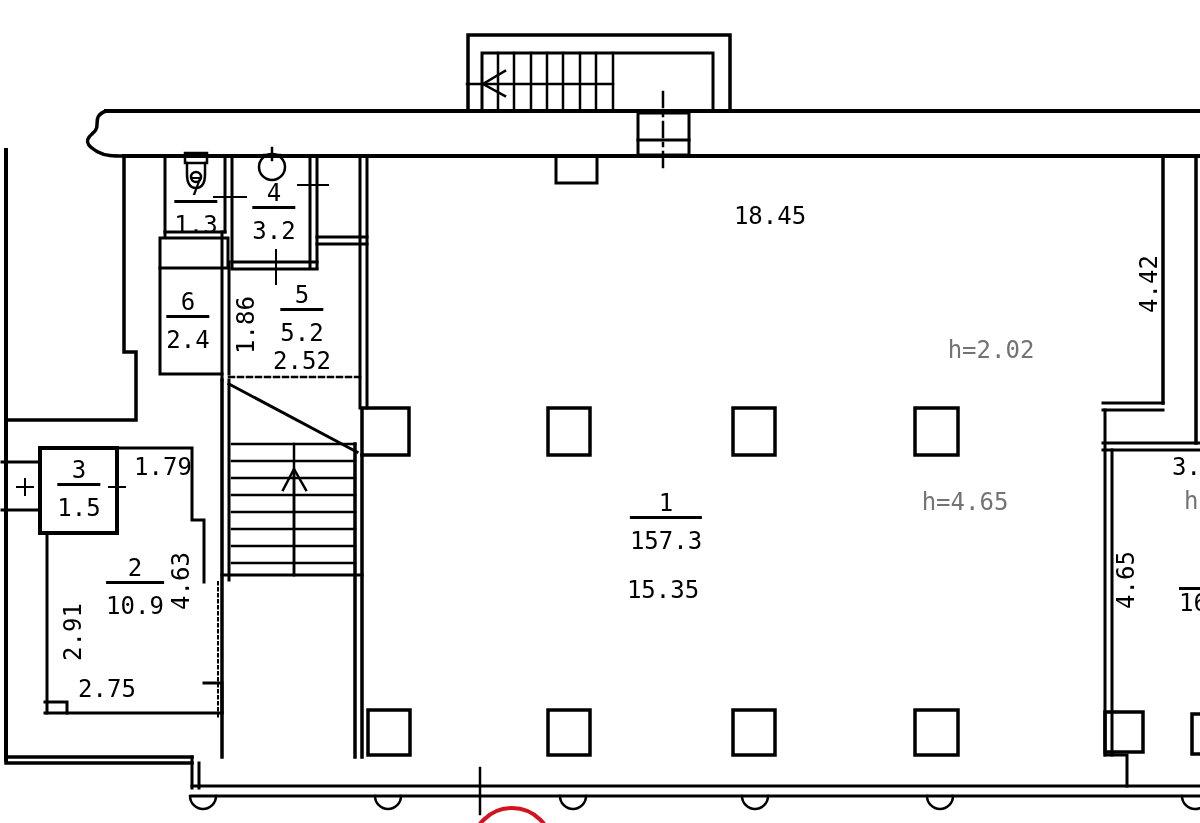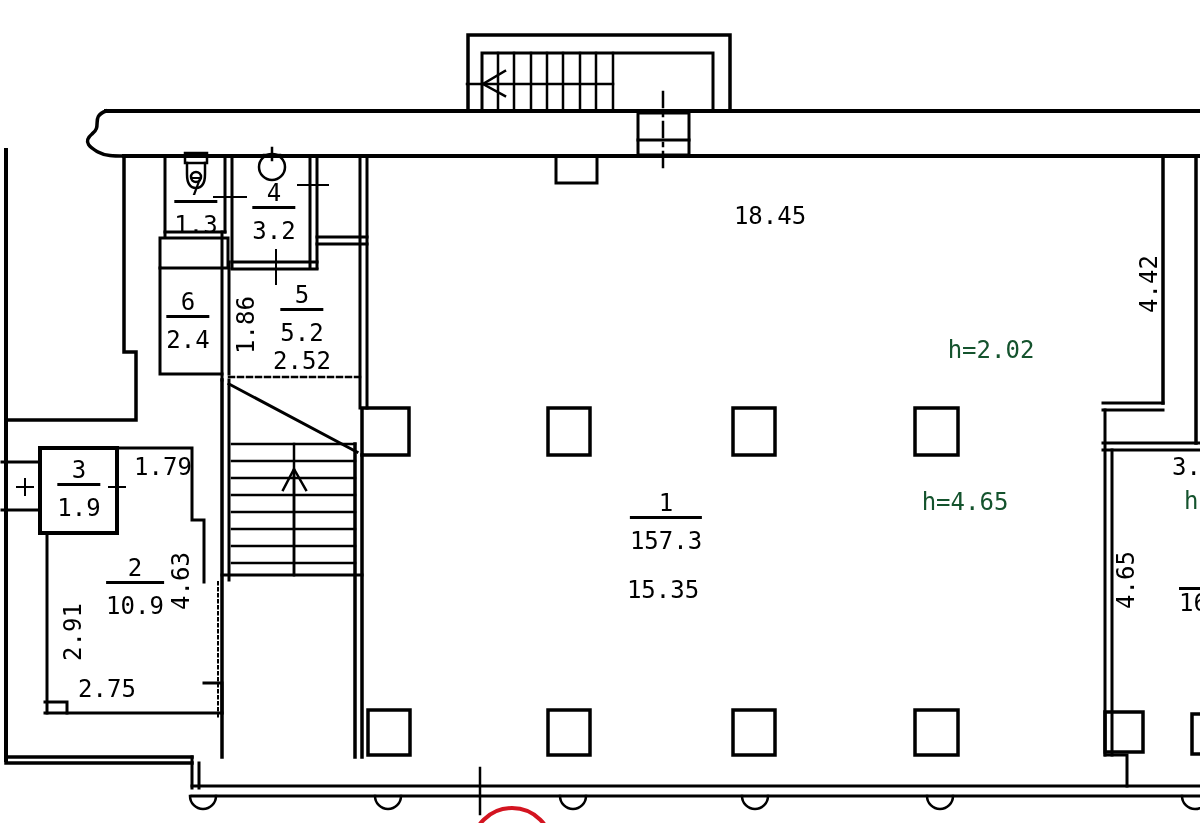--- a/index.html
+++ b/index.html
@@ -3,21 +3,21 @@
 <meta charset="utf-8">
 <style>
   html,body{margin:0;padding:0;background:#fff;}
   .plan{position:relative;width:1200px;height:823px;overflow:hidden;background:#ffffff;
         font-family:"DejaVu Sans Mono","Liberation Mono",monospace;}
   .plan svg{position:absolute;left:0;top:0;}
   .lbl{position:absolute;transform:translate(-50%,-50%);font-size:24px;color:#000;
        white-space:nowrap;line-height:1.0;}
   .rot{transform:translate(-50%,-50%) rotate(-90deg);}
   .lbl-left{transform:translate(0,-50%);}
-  .blue{color:#14532d;}
+  .blue{color:#737373;}
   .frac{display:inline-block;text-align:center;}
   .frac .num{display:block;border-bottom:3px solid #000;padding:0 5px 1px 5px;}
   .frac .den{display:block;padding-top:10px;}
   .overline-only{border-top:3px solid #000;padding-top:1px;display:inline-block;}
 </style>
 </head>
 <body>
 
 <div class="plan">
 
@@ -158,21 +158,21 @@
   <div class="lbl frac" style="left:188px;top:321px">
     <span class="num">6</span>
     <span class="den">2.4</span>
   </div>
   <div class="lbl frac" style="left:302px;top:314px">
     <span class="num">5</span>
     <span class="den">5.2</span>
   </div>
   <div class="lbl frac" style="left:79px;top:489px">
     <span class="num">3</span>
-    <span class="den">1.9</span>
+    <span class="den">1.5</span>
   </div>
   <div class="lbl frac" style="left:135px;top:587px">
     <span class="num">2</span>
     <span class="den">10.9</span>
   </div>
   <div class="lbl frac" style="left:666px;top:522px">
     <span class="num">1</span>
     <span class="den">157.3</span>
   </div>
 

